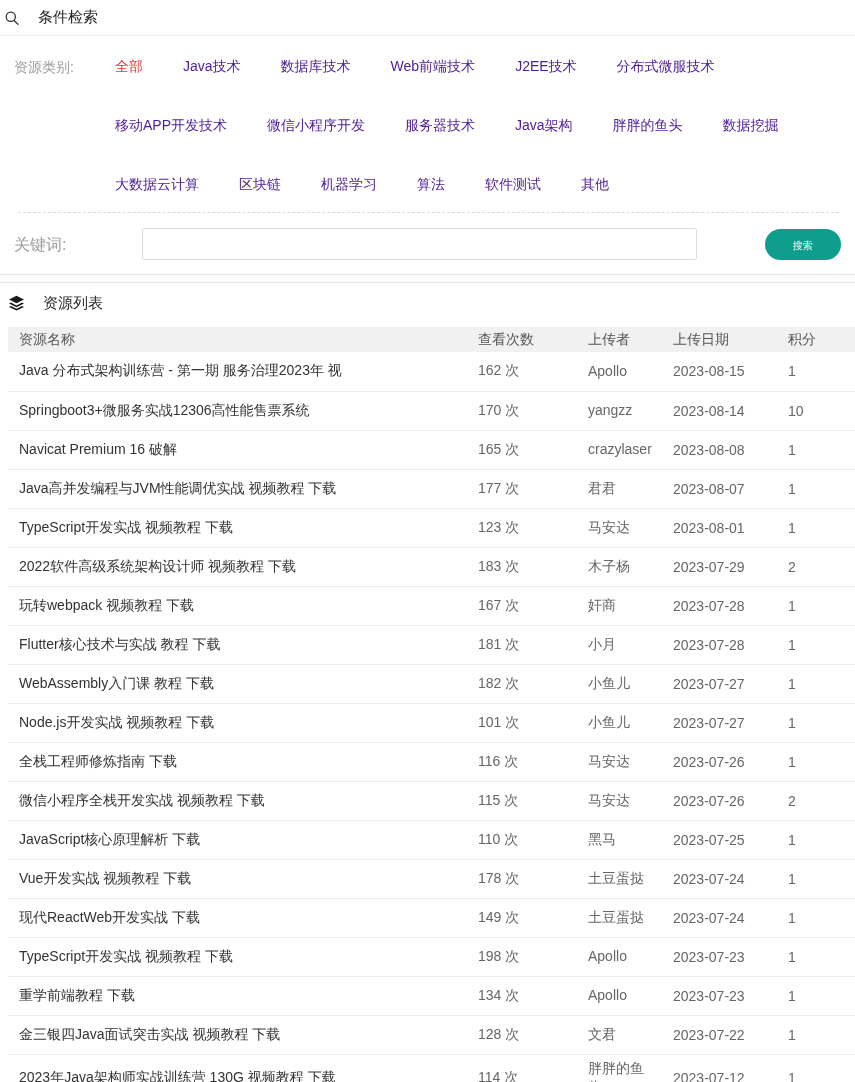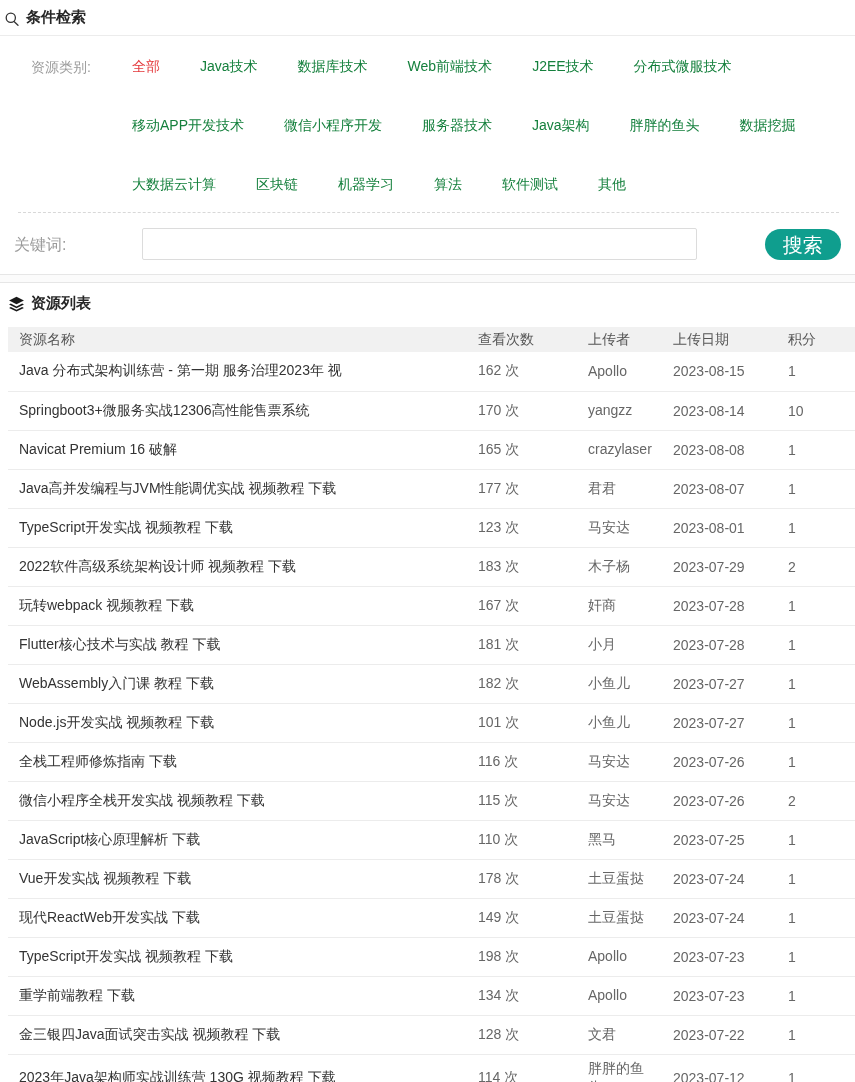--- a/index.html
+++ b/index.html
@@ -4,44 +4,44 @@
 <style>
   * { box-sizing: border-box; }
   html,body { margin:0; padding:0; }
   body {
     width:855px; height:1082px; overflow:hidden;
     background:#ffffff;
     font-family:"Liberation Sans","DejaVu Sans",sans-serif;
     color:#333;
   }
   .panel-header {
-    display:flex; align-items:flex-end; gap:6px;
-    font-size:15px; font-weight:700; color:#262626;
+    display:flex; align-items:center; gap:18px;
+    font-size:15px; font-weight:400; color:#262626;
   }
   .panel-header.search-hd { padding:8px 14px 8px 4px; border-bottom:1px solid #ececec; }
   .panel-header.list-hd   { padding:11px 14px 9px 8px; }
   .icon { display:inline-flex; align-items:center; justify-content:center; }
 
   .filter-row { display:flex; padding:21px 14px 0 14px; font-size:14px; }
   .filter-label { flex:none; color:#9b9b9b; padding-top:2px; }
-  .label-cat { width:101px;margin-left:17px; }
+  .label-cat { width:101px; }
   .label-kw  { width:84px; }
   .category-list { display:flex; flex-wrap:wrap; column-gap:17px; row-gap:13px; line-height:19px;gap:40px; }
-  .category-item { color:#15803d; cursor:pointer; white-space:nowrap; }
+  .category-item { color:#4c1d95; cursor:pointer; white-space:nowrap; }
 
   .dashed-divider { border-top:1px dashed #d8d8d8; margin:18px 16px 0 18px; height:0; }
 
   .keyword-row { display:flex; align-items:center; padding:15px 14px 14px 14px;gap:44px; }
   .keyword-input {
     width:618px; height:32px; border:1px solid #dcdcdc; border-radius:2px;
     padding:0 10px; font-size:14px; color:#333; outline:none;
   }
   .search-button {
     margin-left:24px; width:84px; height:31px; border:none; border-radius:16px;
-    color:#fff; font-size:20px; cursor:pointer; line-height:31px; text-align:center;
+    color:#fff; font-size:10px; cursor:pointer; line-height:31px; text-align:center;
   }
 
   .section-gap { height:9px; border-top:1px solid #e6e6e6; border-bottom:1px solid #e6e6e6; background:#fbfbfb; }
 
   .table-wrap { margin-left:8px; padding-top:5px; }
   table { width:847px; border-collapse:collapse; table-layout:fixed; font-size:14px; }
   thead th {
     background:#f1f1f1; height:25px; font-weight:400; color:#555;
     text-align:left; padding:0;
   }

